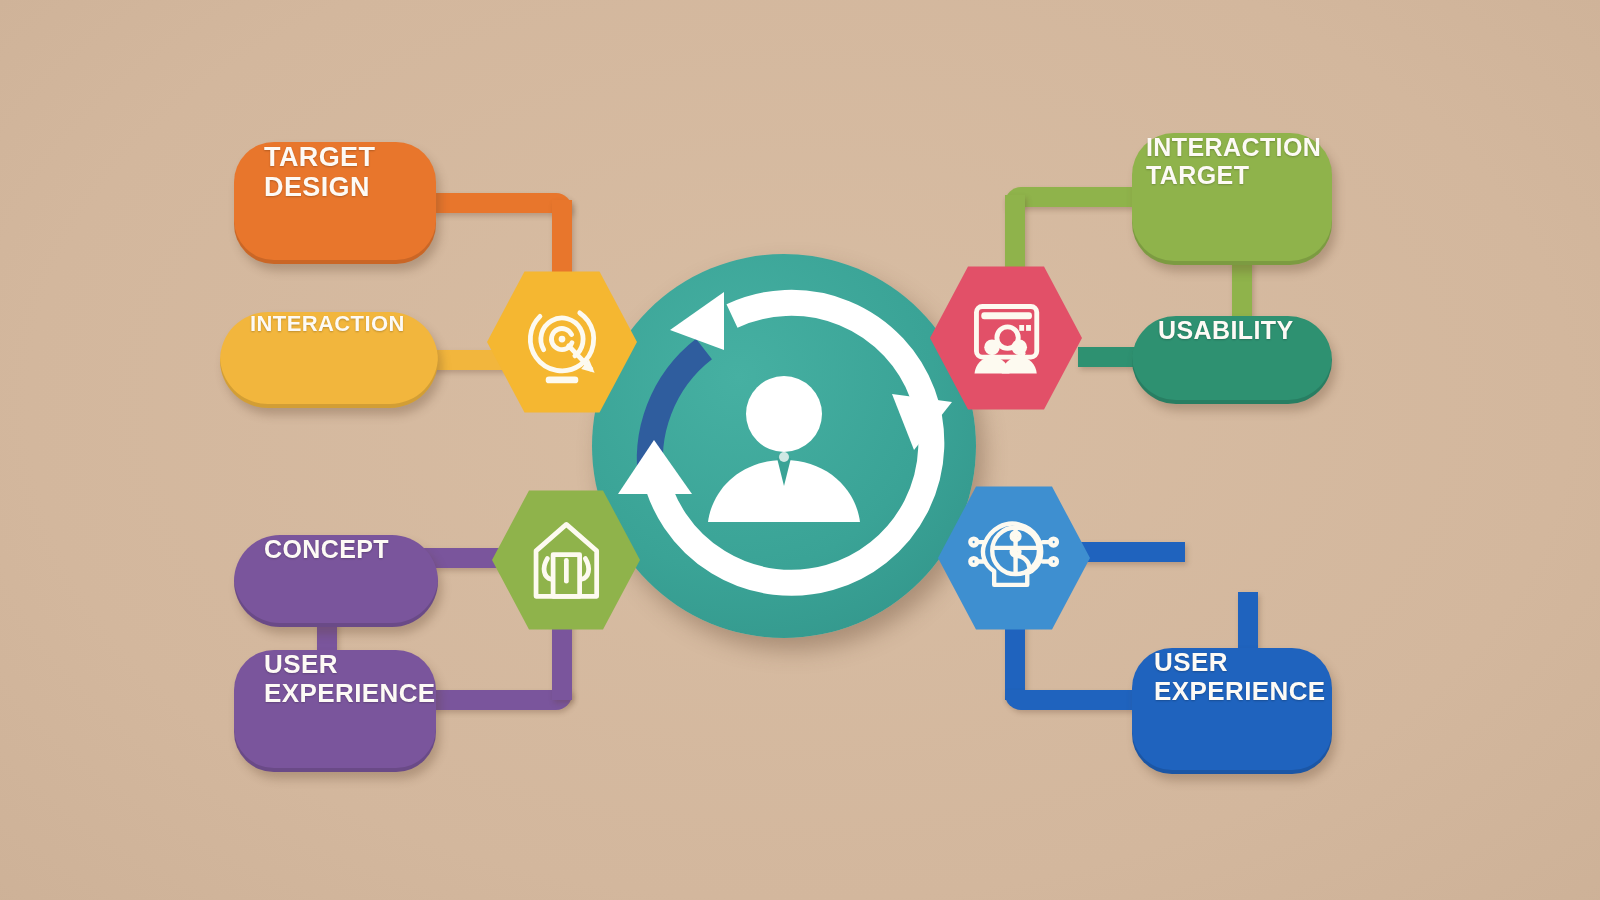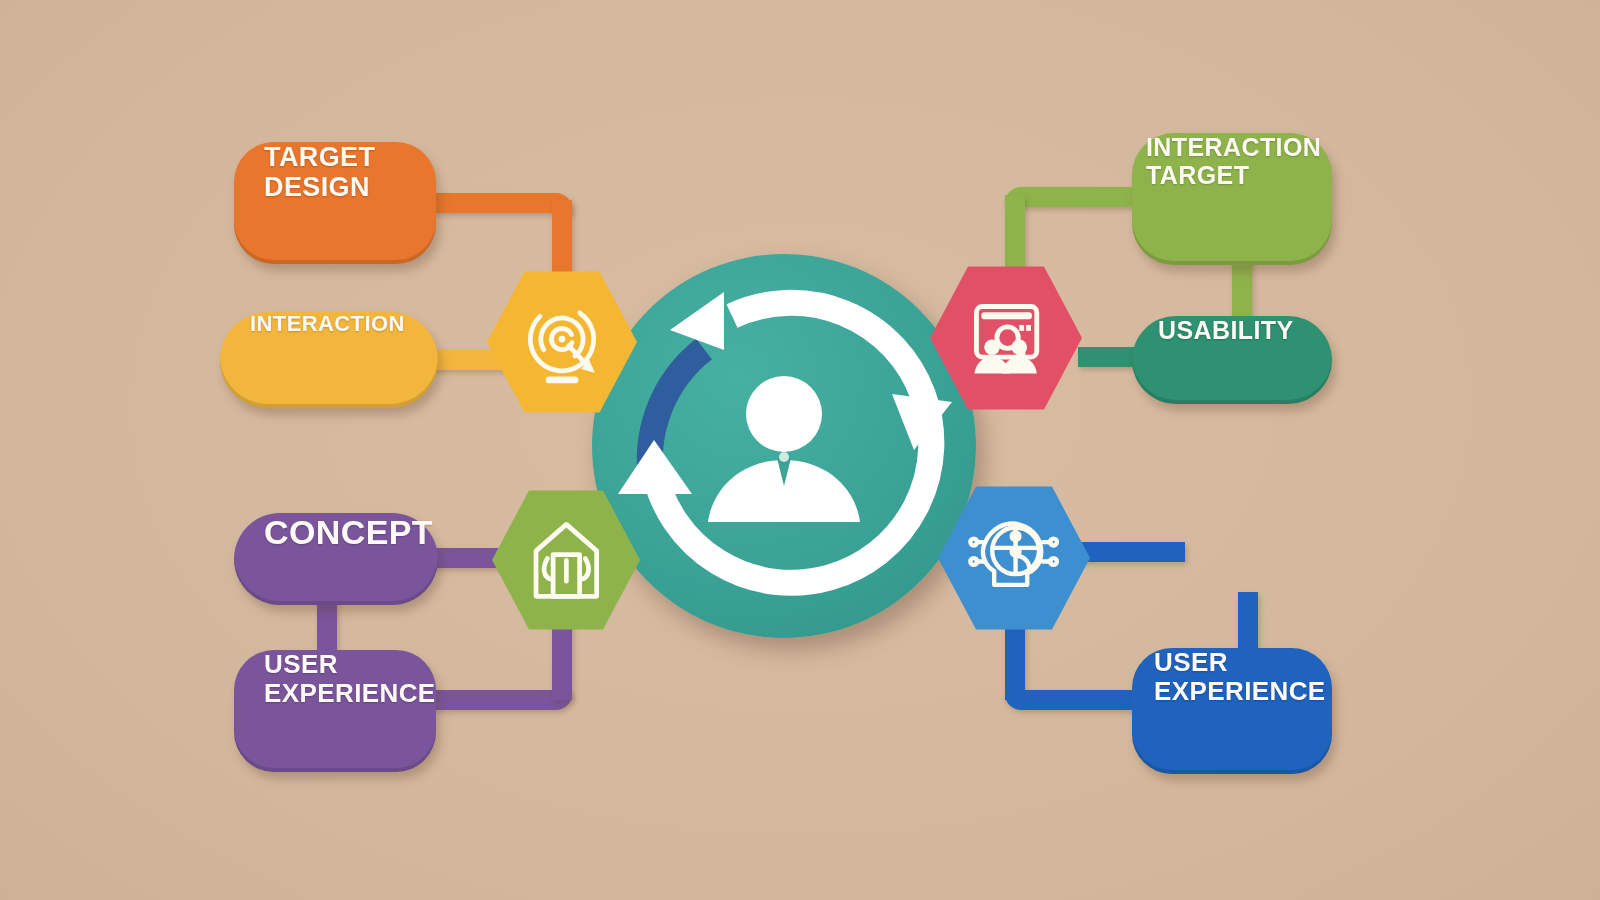--- a/index.html
+++ b/index.html
@@ -173,22 +173,22 @@
       <span>TARGET</span>
       <span>DESIGN</span>
     </span>
   </div>
 
   <div class="pill left" style="left:220px; top:312px; width:218px; height:96px; border-radius:48px;
               background:#f2b63d; font-size:22px;">
     <span>INTERACTION</span>
   </div>
 
-  <div class="pill left" style="left:234px; top:513px; width:204px; height:92px; border-radius:46px;
-              background:#7a559c; font-size:34px;">
+  <div class="pill left" style="left:234px; top:535px; width:204px; height:92px; border-radius:46px;
+              background:#7a559c; font-size:25px;">
     <span>CONCEPT</span>
   </div>
 
   <div class="pill left" style="left:234px; top:650px; width:202px; height:122px; border-radius:40px;
               background:#7a559c; font-size:26px;">
     <span>
       <span>USER</span>
       <span>EXPERIENCE</span>
     </span>
   </div>

